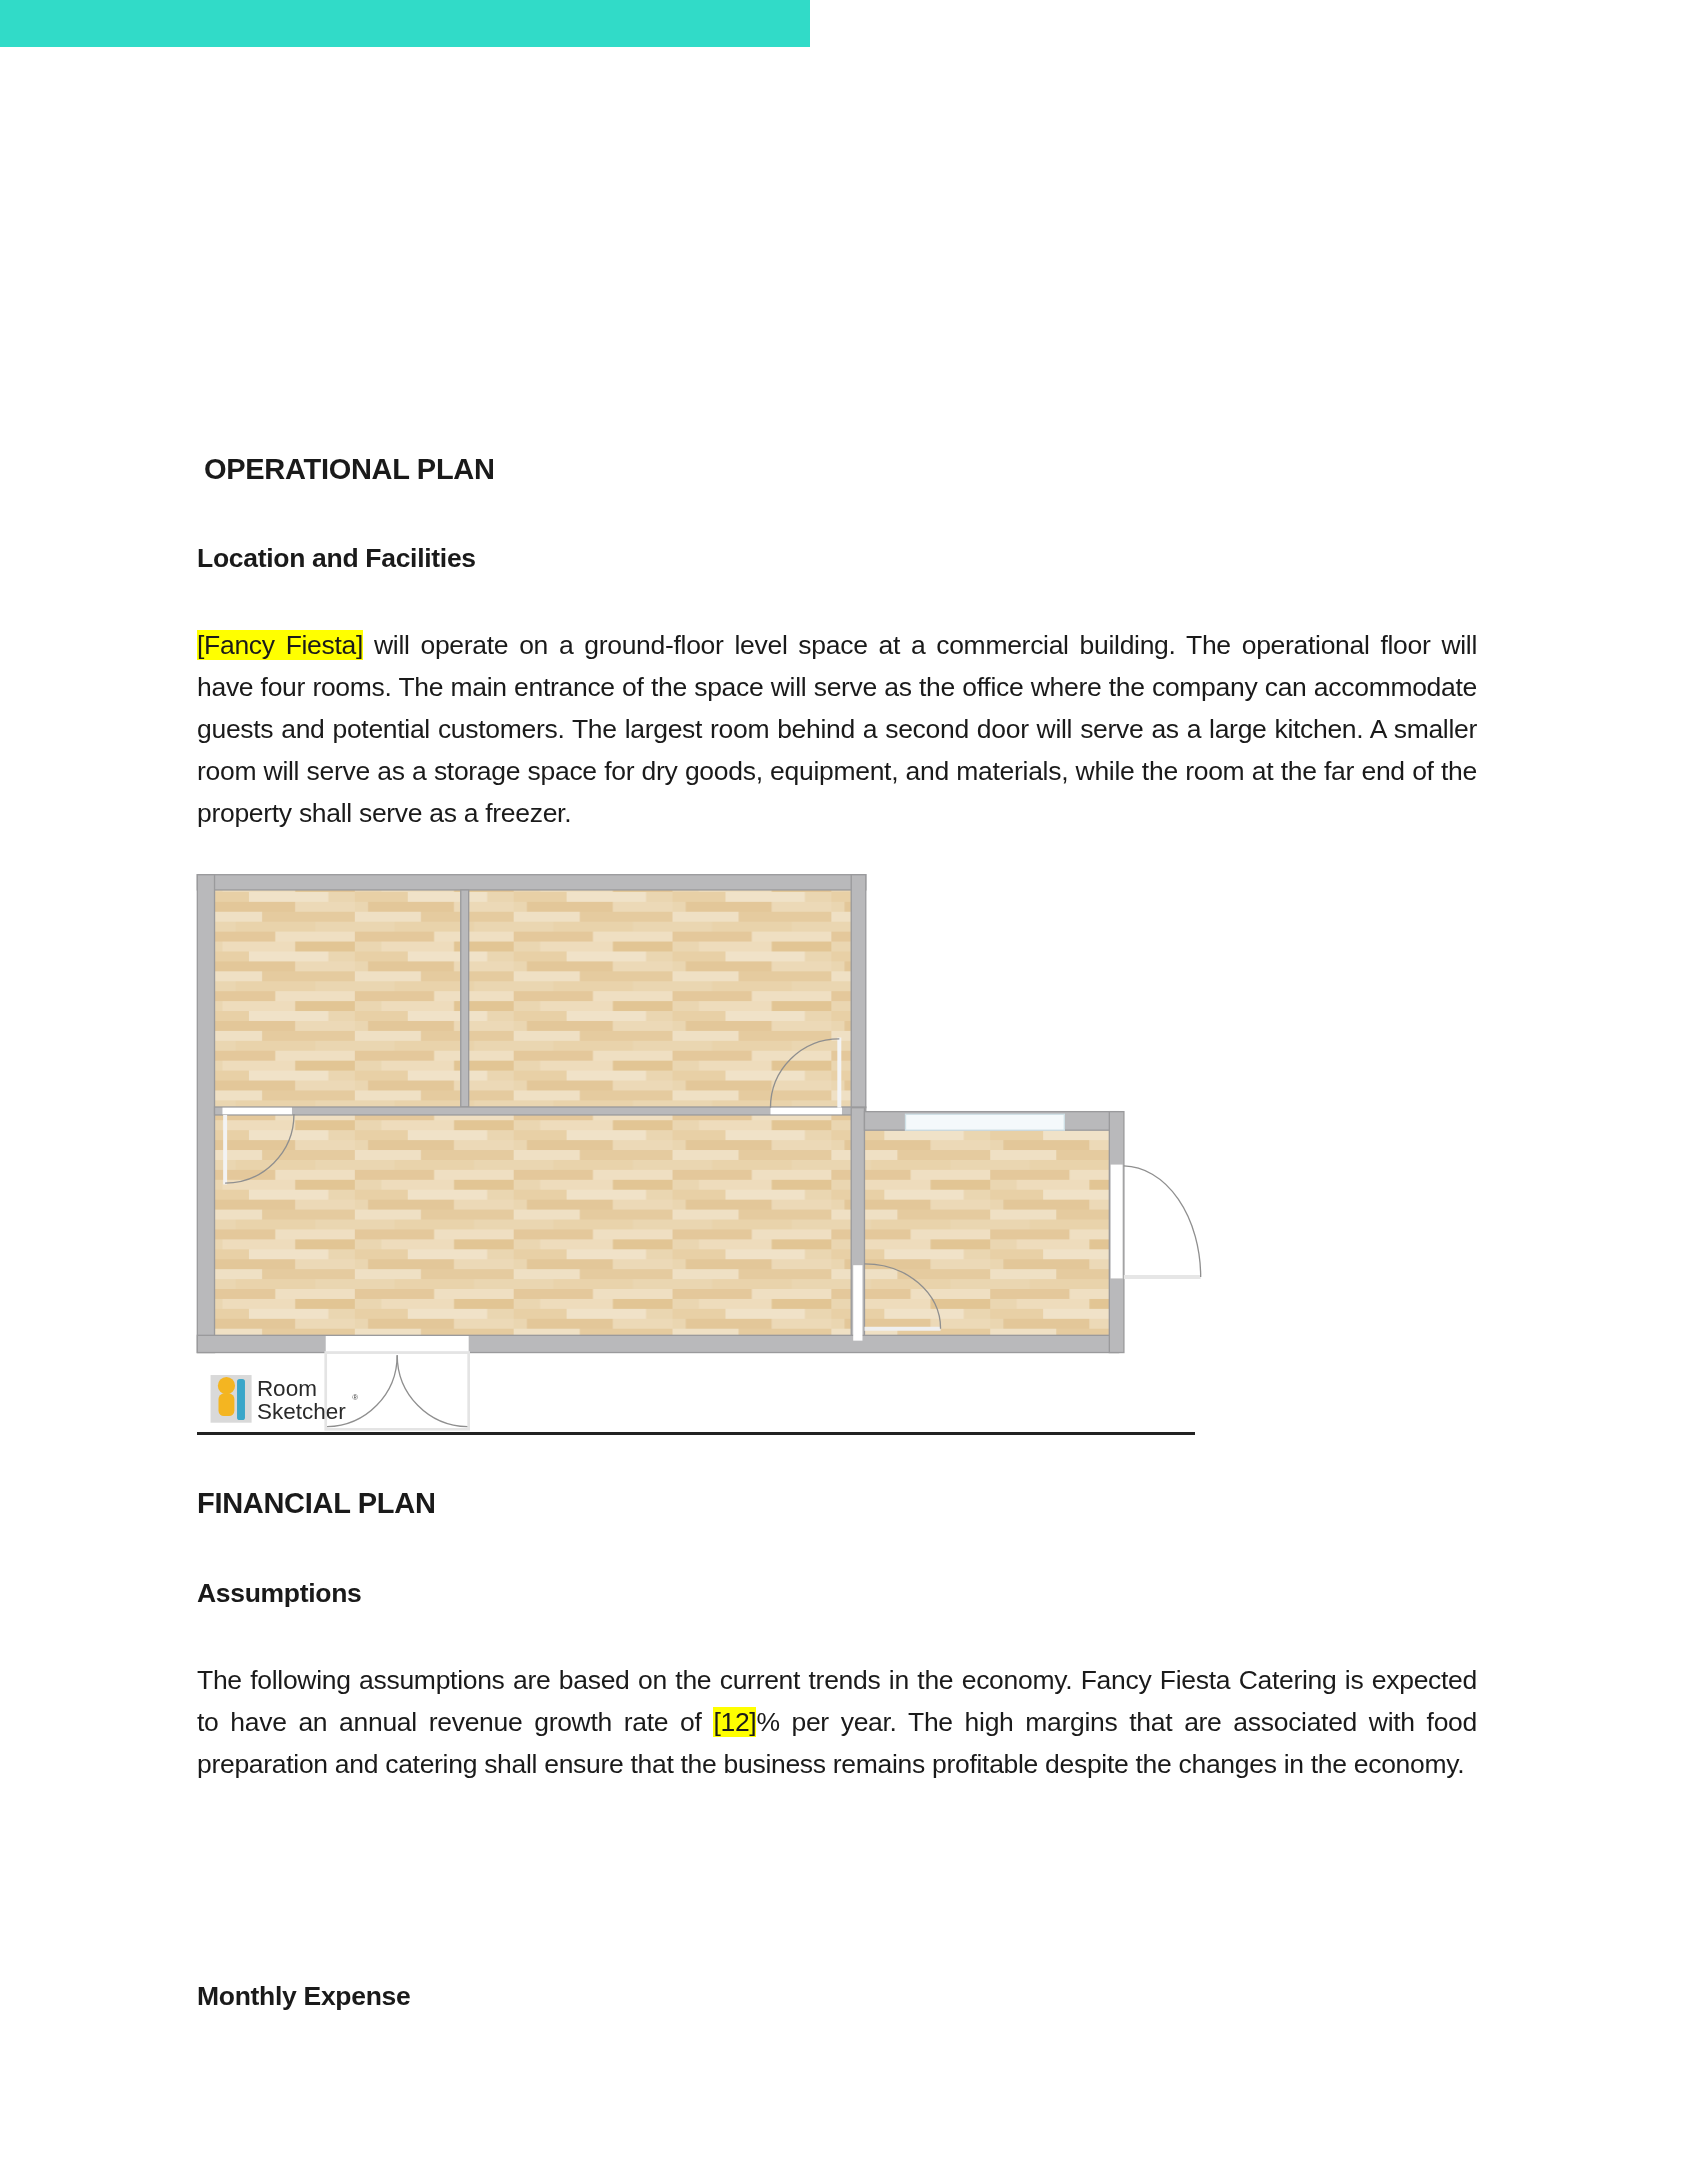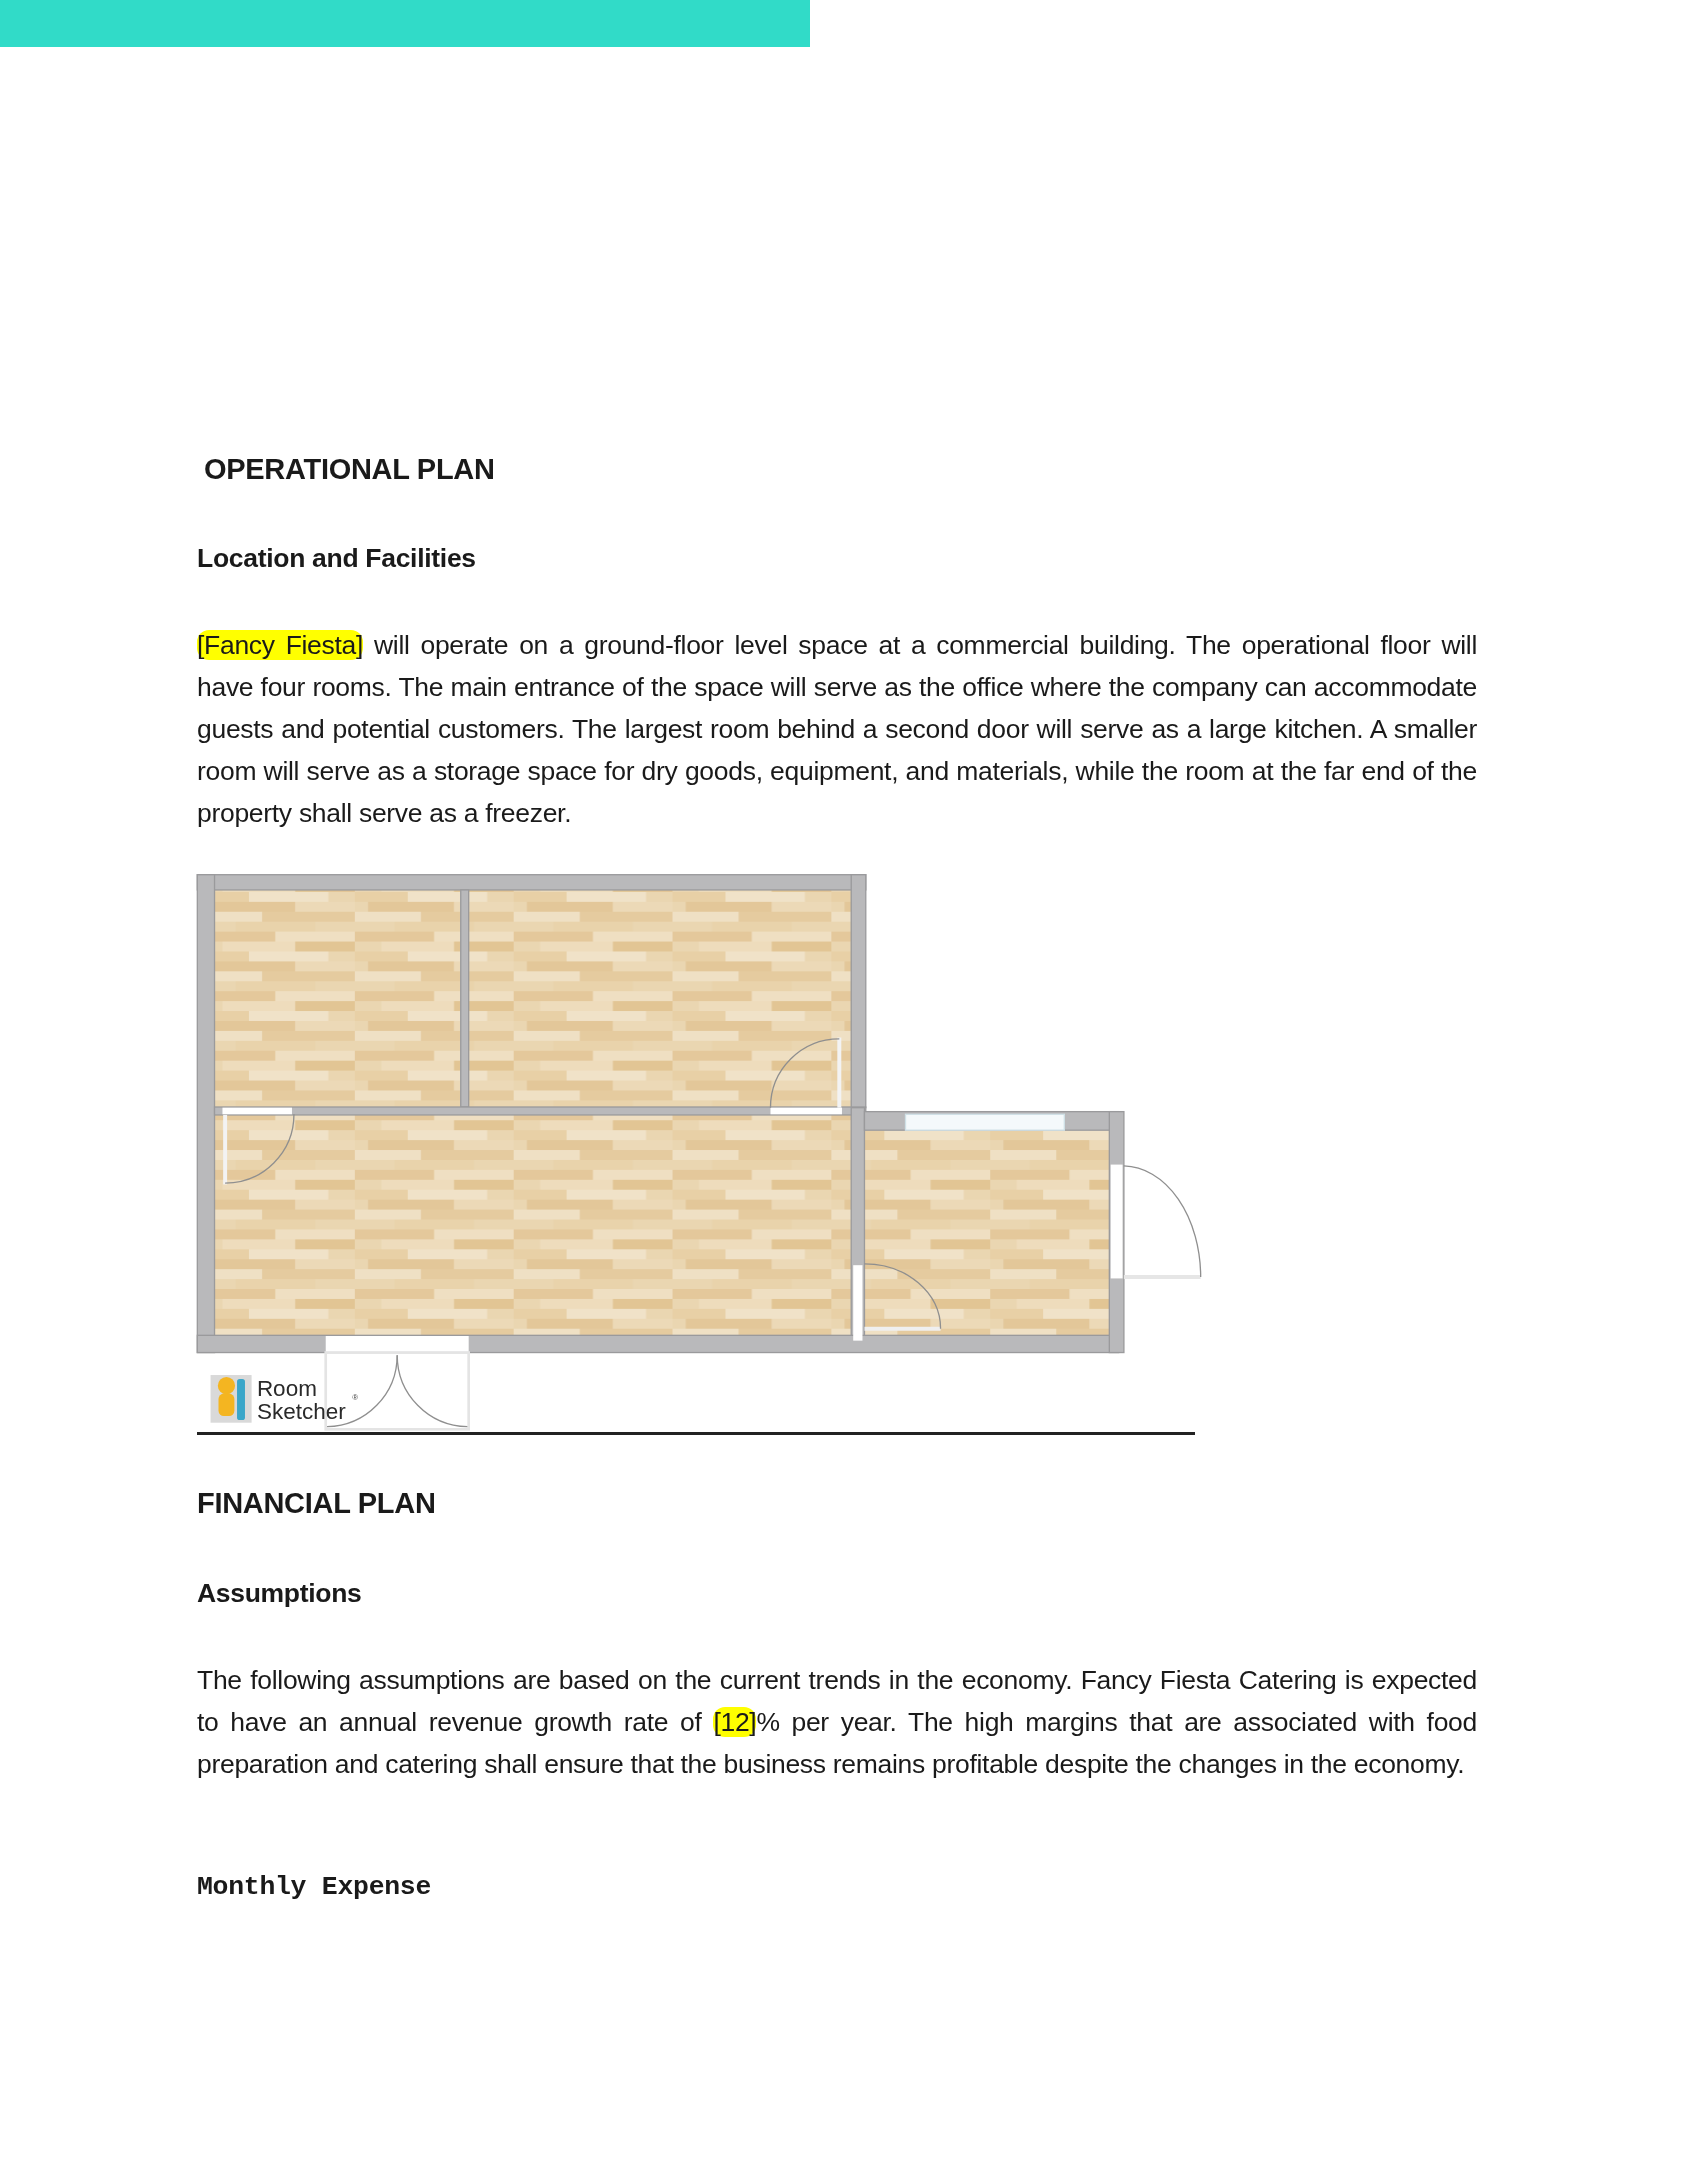--- a/index.html
+++ b/index.html
@@ -3,21 +3,21 @@
   <meta charset="utf-8">
   <style>
     html, body { margin: 0; padding: 0; background: #ffffff; }
     body { width: 1687px; height: 2183px; position: relative; overflow: hidden;
            font-family: "Liberation Sans", "DejaVu Sans", sans-serif; color: #1a1a1a; }
     .top-bar { position: absolute; left: 0; top: 0; width: 810px; height: 47px; background: #31dbc8; }
     .h1 { position: absolute; left: 197px; font-weight: bold; font-size: 29px; letter-spacing: -0.3px; margin: 0; }
     .h2 { position: absolute; left: 197px; font-weight: bold; font-size: 26.5px; letter-spacing: -0.3px; margin: 0; }
     .para { position: absolute; left: 197px; width: 1280px; font-size: 26.5px; line-height: 42px;
             text-align: justify; text-align-last: left; margin: 0; letter-spacing: -0.3px; }
-    .hl { background: #ffff00; border-radius: 12px; }
+    .hl { background: #ffff00; }
     .floorplan { position: absolute; left: 196px; top: 872px; width: 1006px; height: 564px; }
     .rule { position: absolute; left: 197px; top: 1432px; width: 998px; height: 2.6px; background: #222; }
   </style>
 </head>
 <body>
 
 <div class="top-bar"></div>
 
 <h1 class="h1" style="top:453px;margin-left:7px;">OPERATIONAL PLAN</h1>
 <h2 class="h2" style="top:543px;">Location and Facilities</h2>
@@ -98,14 +98,14 @@
   </g>
 </svg>
 
 <div class="rule"></div>
 
 <h1 class="h1" style="top:1487px;">FINANCIAL PLAN</h1>
 <h2 class="h2" style="top:1578px;text-align:right;">Assumptions</h2>
 
 <p class="para" style="top:1659px;"><span>The following assumptions are based on the current trends in the economy. Fancy Fiesta Catering is expected to have an annual revenue growth rate of </span><span class="hl">[12]</span><span>% per year. The high margins that are associated with food preparation and catering shall ensure that the business remains profitable despite the changes in the economy.</span></p>
 
-<h2 class="h2" style="top:1872px;font-family:Liberation Mono, monospace;">Monthly Expense</h2>
+<h2 class="h2" style="top:1981px;">Monthly Expense</h2>
 
 
 </body></html>

